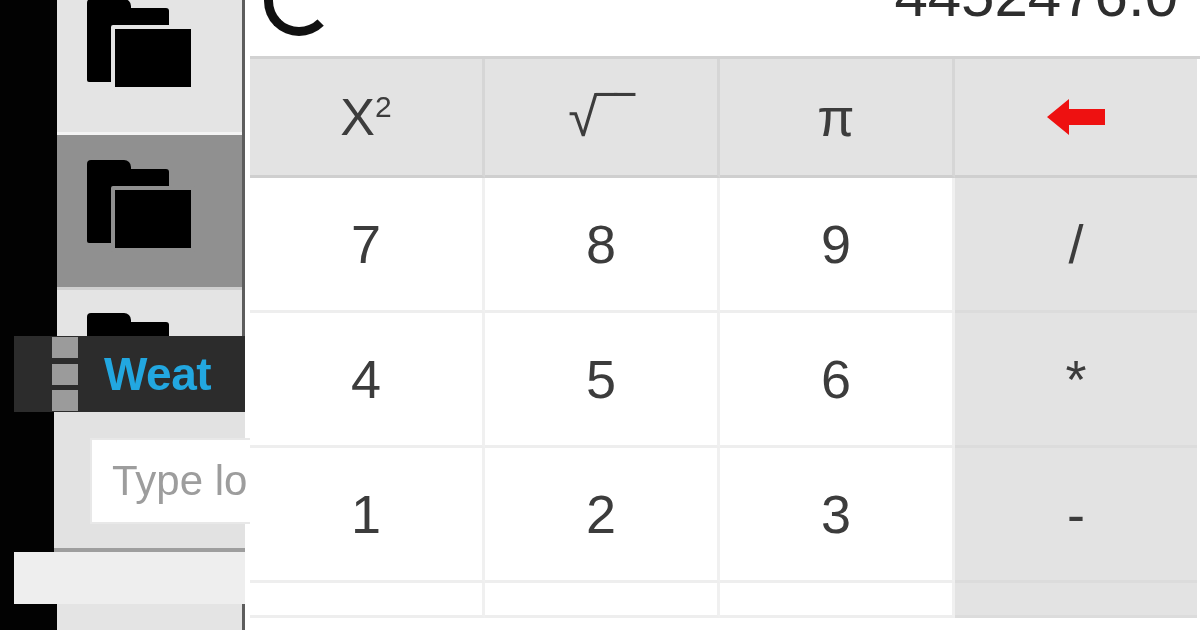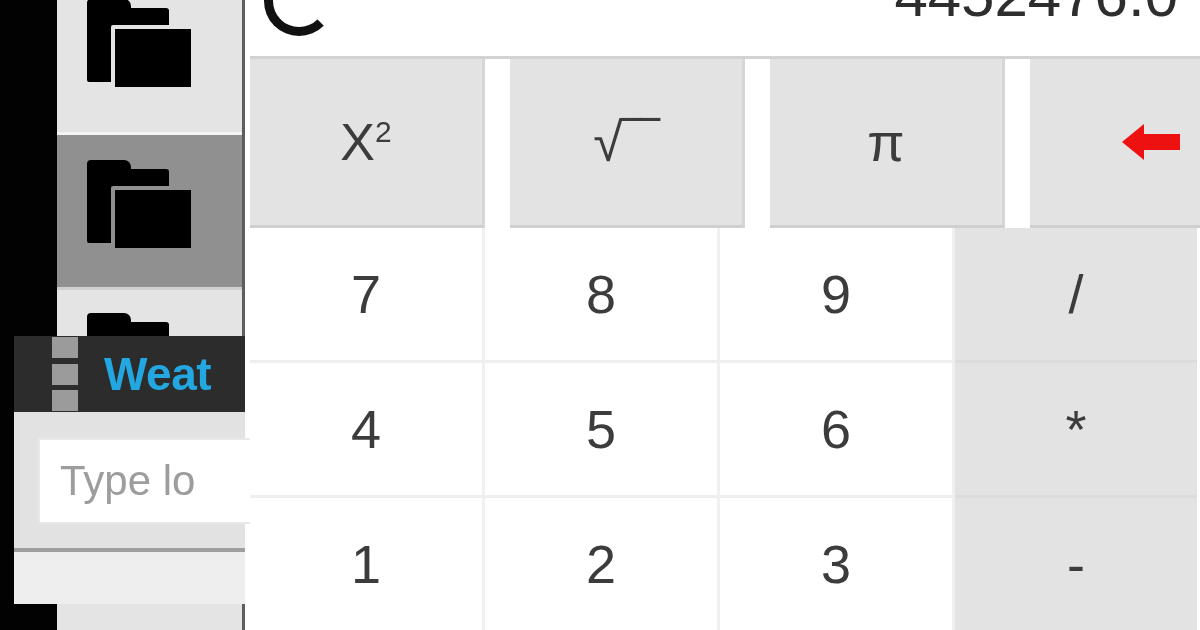--- a/index.html
+++ b/index.html
@@ -75,22 +75,23 @@
     margin-left:26px;
     color:#22a7e0;
     font-size:46px;
     font-weight:700;
     letter-spacing:-0.5px;
     white-space:nowrap;
     line-height:1;
   }
   .widget-body{
     background:#e2e2e2;
-    padding:26px 0 24px 0;
+    padding:26px 0 24px 12px;
     border-bottom:4px solid #9e9e9e;
+    margin-left:40px;
   }
   .loc-input{
     margin-left:24px;
     width:215px;height:86px;
     background:#ffffff;
     border:2px solid #e8e8e8;
     box-sizing:border-box;
     display:flex;align-items:center;
   }
   .loc-input .ph{
@@ -126,21 +127,21 @@
   }
   .calc-display .readout{
     position:absolute;right:22px;top:-34px;
     font-size:60px;color:#2e2e2e;
     white-space:nowrap;line-height:1;
     font-family:"Liberation Sans",sans-serif;
   }
 
   .calc-rows{position:relative;}
   .krow{display:flex;width:950px;}
-  .krow.fn{height:169px;gap:25px;}
+  .krow.fn{height:119px;}
   .krow.num{height:135px;}
   .krow.partial{height:35px;}
 
   .key{
     flex:0 0 235px;width:235px;
     display:flex;align-items:center;justify-content:center;
     box-sizing:border-box;
     border-right:3px solid #f0f0f0;
     border-bottom:3px solid #eeeeee;
     font-size:54px;color:#3c3c3c;

